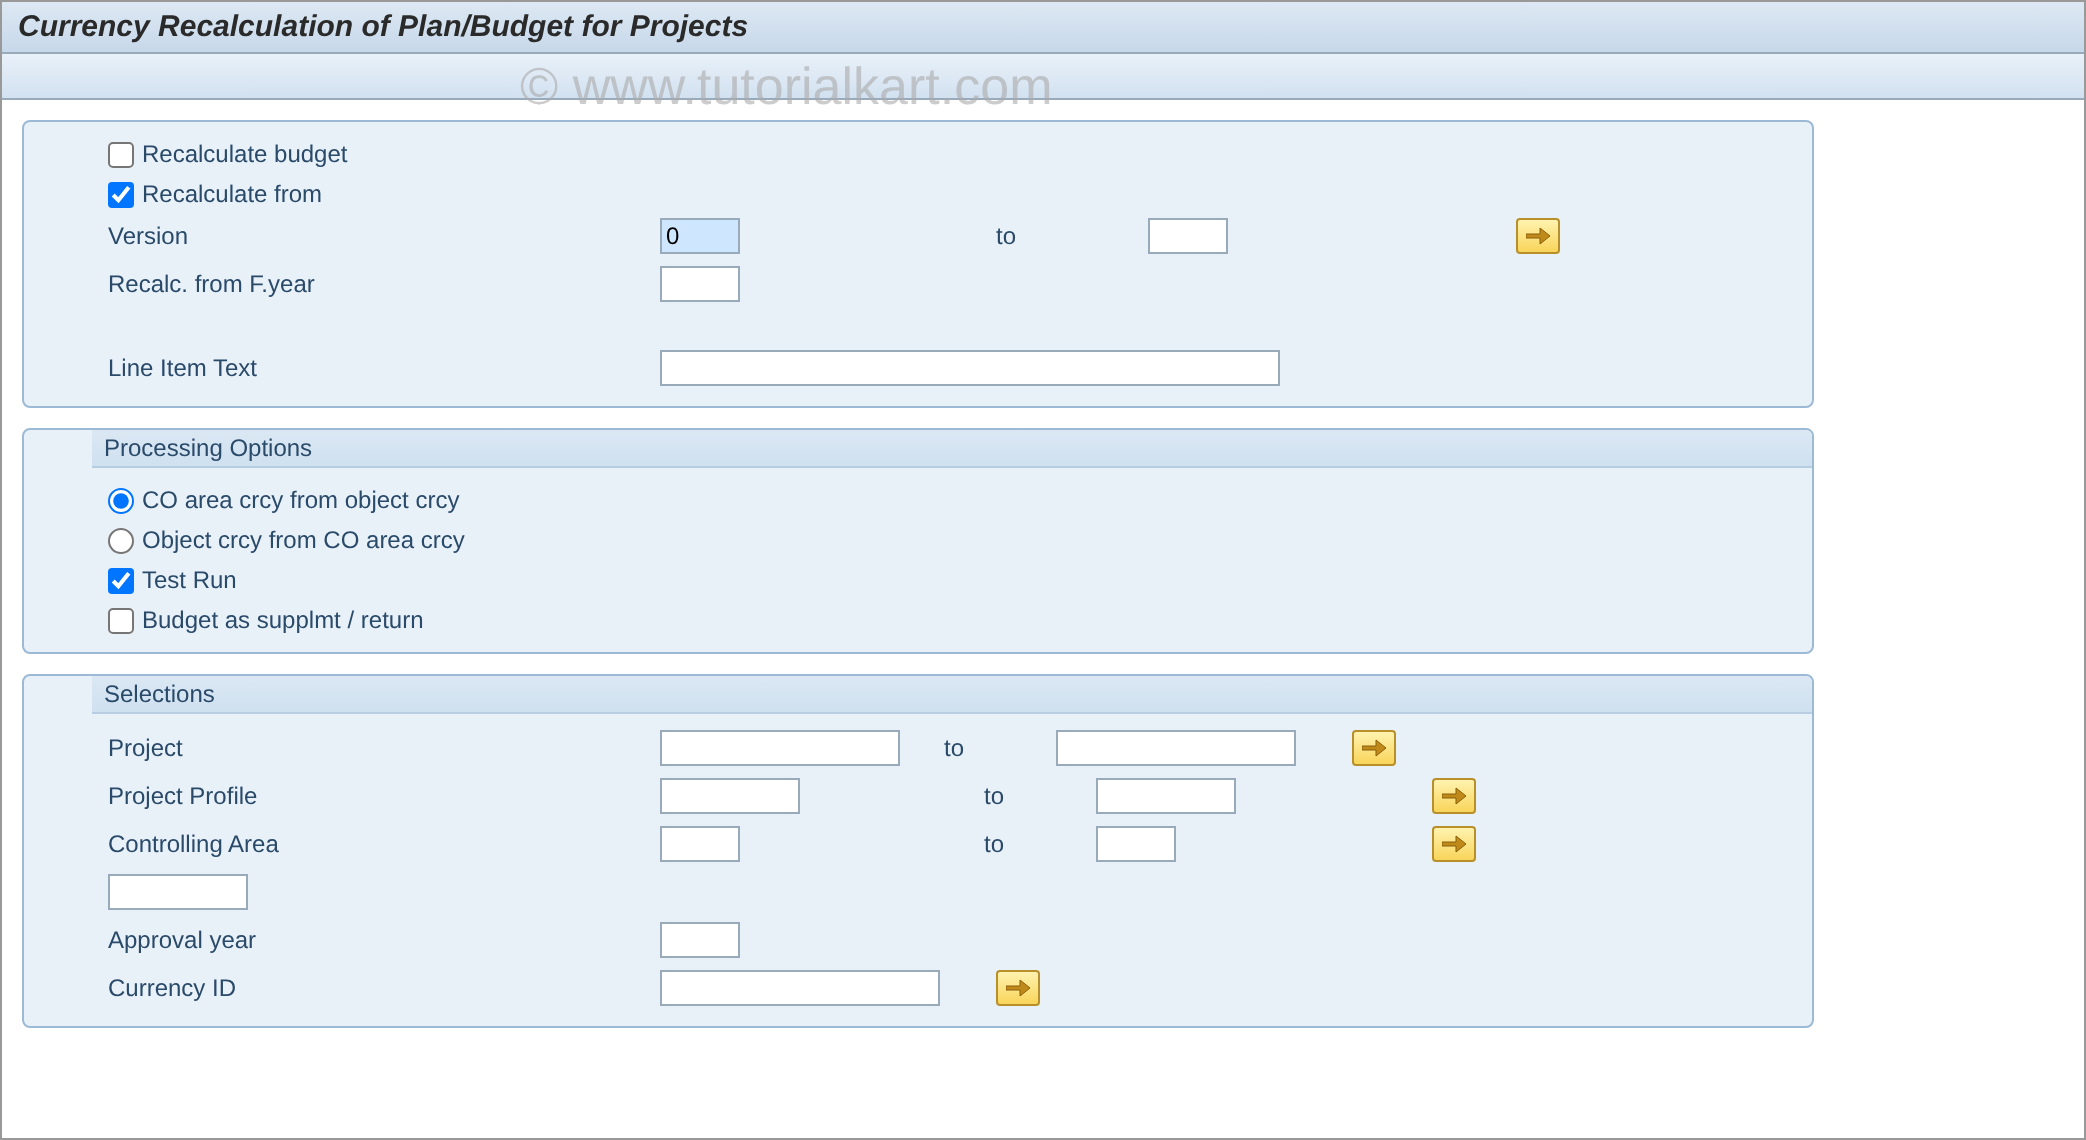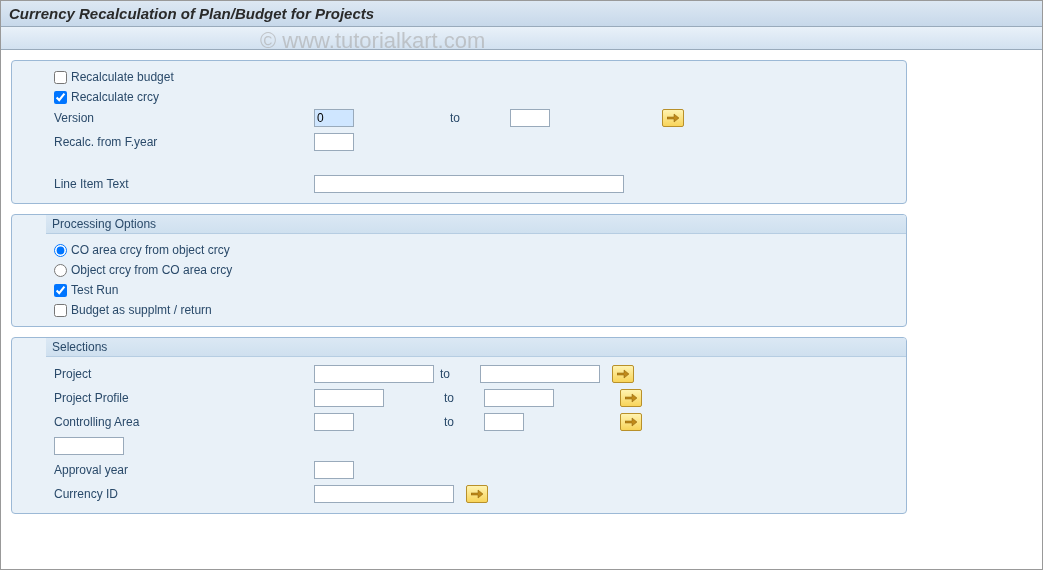--- a/index.html
+++ b/index.html
@@ -29,21 +29,21 @@
     height: 22px;
   }
   .content {
     padding: 10px 10px 10px 10px;
   }
   .watermark {
     position: absolute;
     top: 28px;
     left: 260px;
     color: rgba(170,170,170,0.6);
-    font-size: 22px;
+    font-size: 26px;
     pointer-events:none;
   }
   
   .groupbox {
     border: 1px solid #9cb9d6;
     border-radius: 4px;
     margin-bottom: 10px;
     background: #e9f1f8;
     overflow: hidden;
     padding-left: 34px;
@@ -61,20 +61,21 @@
   }
   .groupbox .box-body {
     padding: 6px 8px;
   }
 
   .row {
     display: flex;
     align-items: center;
     min-height: 22px;
     margin-bottom: 2px;
+    gap: 16px;
   }
   .label-col {
     width: 260px;
     color: #2a4a6a;
   }
 
   .field {
     background: #fff;
     border: 1px solid #9ab;
     height: 18px;
@@ -138,21 +139,21 @@
 <div class="content">
 
   <div class="groupbox plain" style="width: 860px">
     <div class="box-body">
       <div class="checkbox-row">
         <input type="checkbox" style="">
         <span>Recalculate budget</span>
       </div>
       <div class="checkbox-row">
         <input type="checkbox" checked="" style="">
-        <span>Recalculate crcy</span>
+        <span>Recalculate from</span>
       </div>
 
       <div class="row">
         <div class="label-col">Version</div>
         <input class="field w-short selected" value="0" style="">
         <span class="gap" style="width:90px"></span>
         <span class="to-txt">to</span>
         <input class="field w-short" value="" style="">
         <span class="gap" style="width:100px"></span>
         <span class="arrow-btn">

